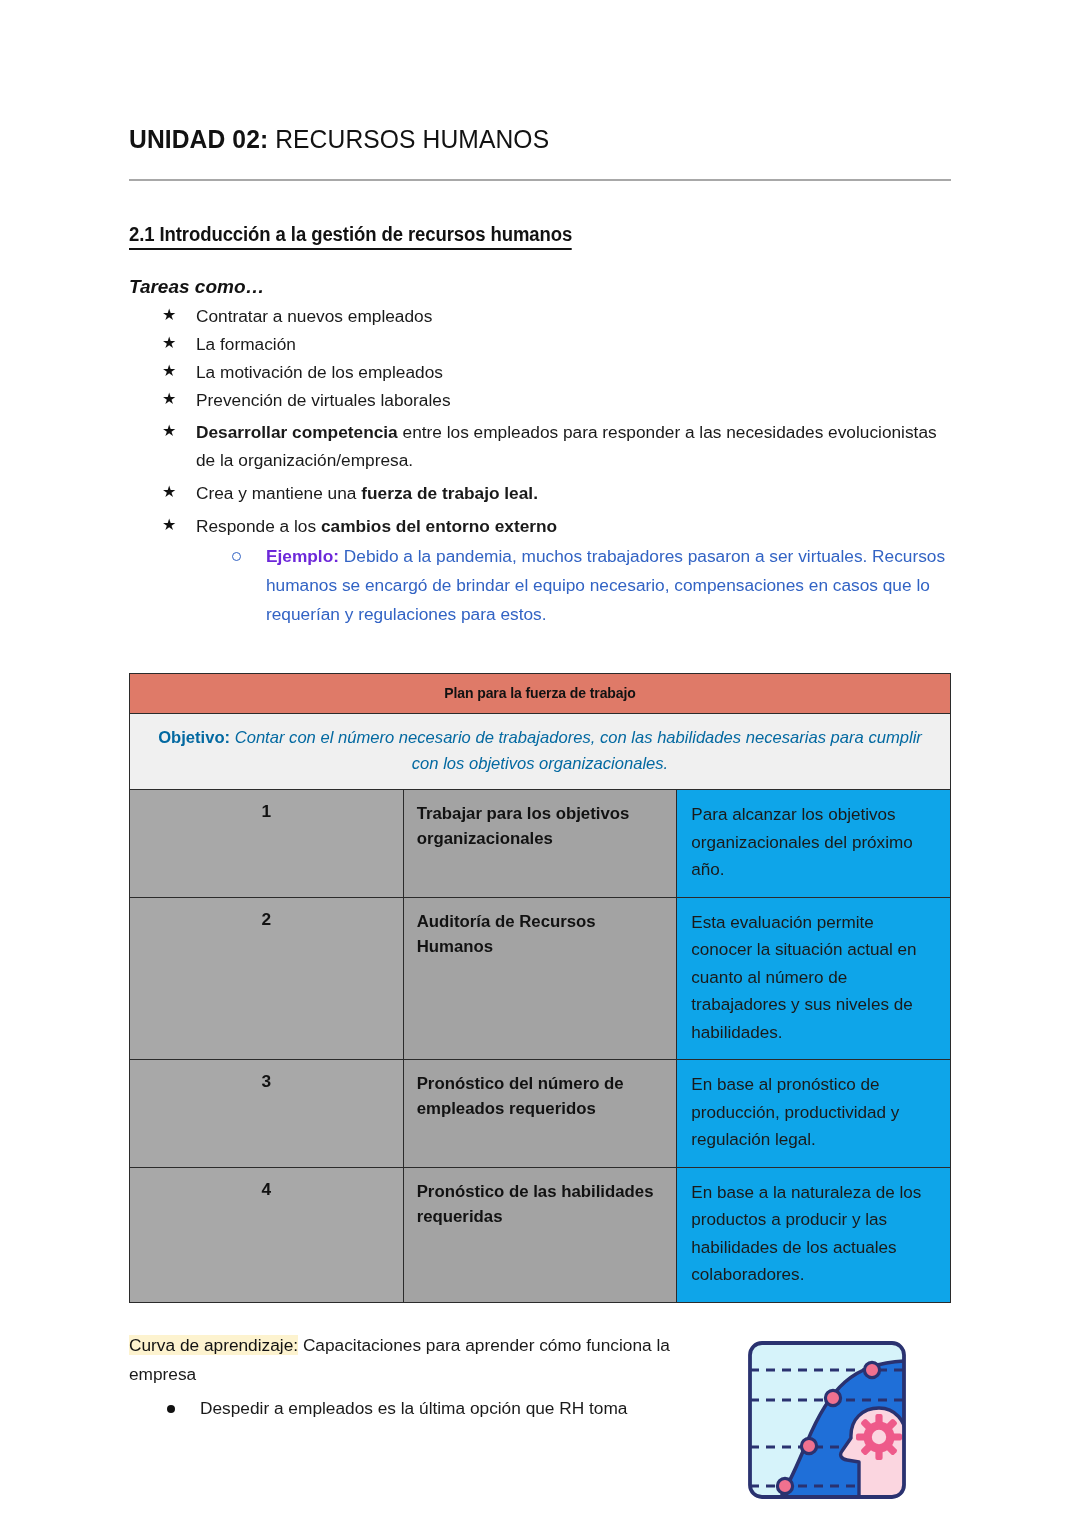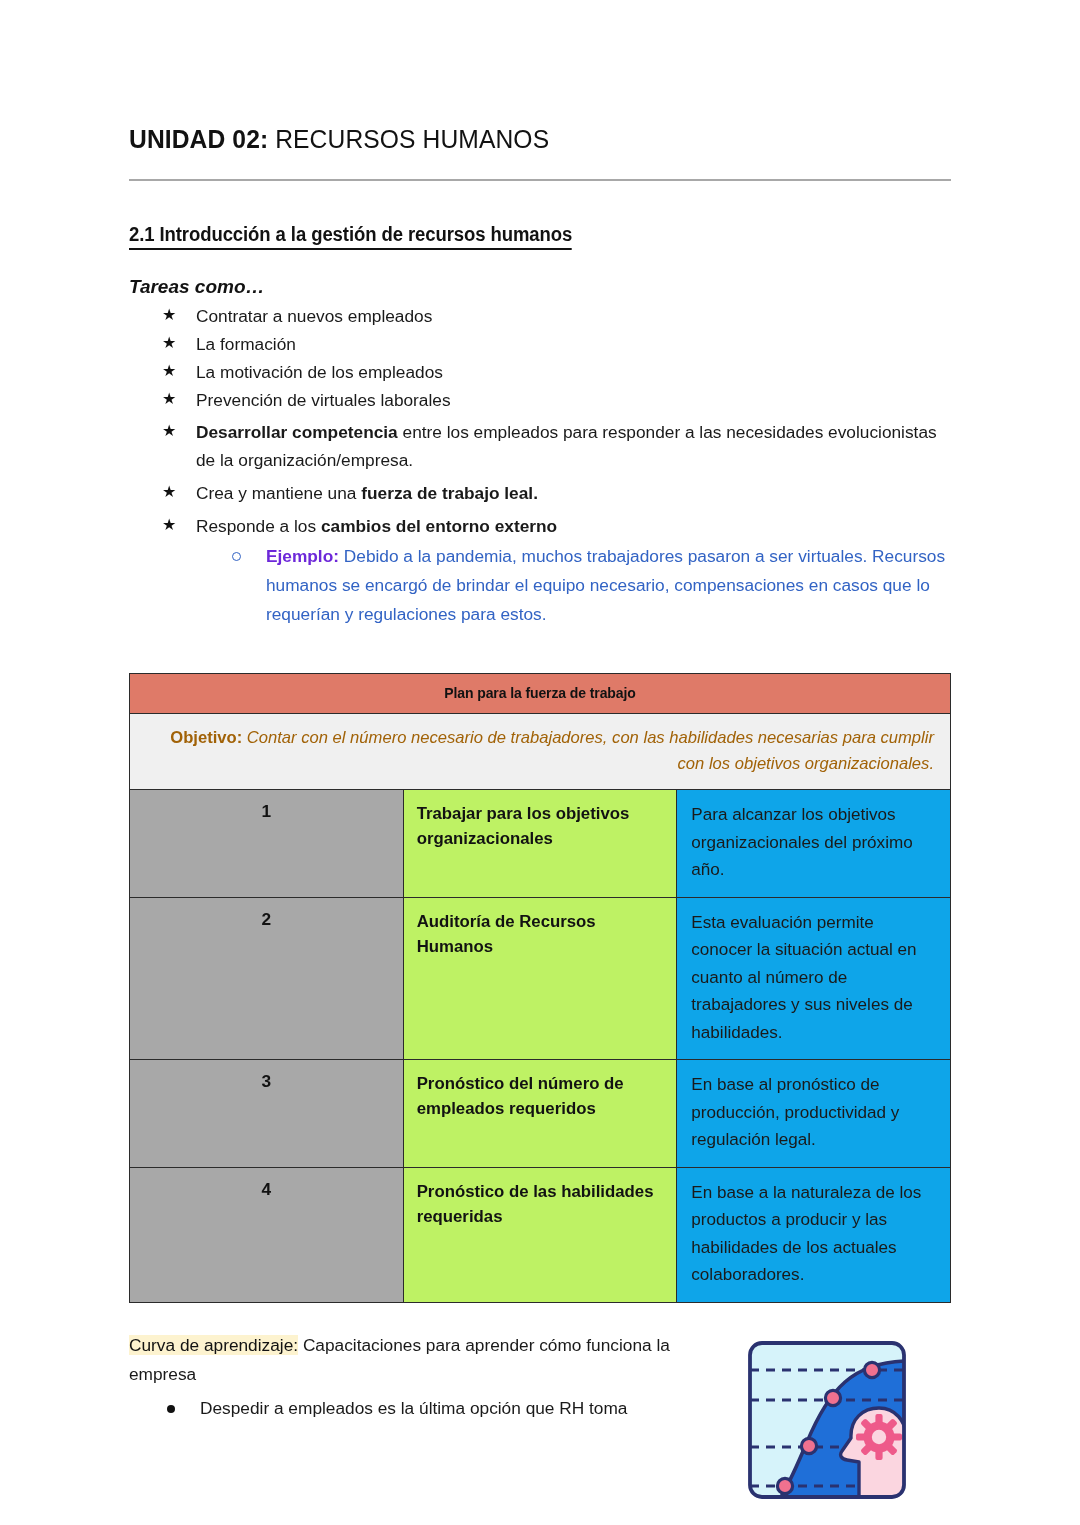--- a/index.html
+++ b/index.html
@@ -159,43 +159,43 @@
     background: #df7a68;
     text-align: center;
     font-size: 14px;
     font-weight: 700;
     color: #121212;
     padding: 11px 8px 12px 8px !important;
     letter-spacing: -0.1px;
   }
   .tbl-objective {
     background: #f0f0f0;
-    text-align: right;
+    text-align: center;
     font-size: 16.6px;
     line-height: 26px;
-    color: #a16207;
+    color: #0369a1;
     font-style: italic;
     padding: 11px 16px 12px 16px !important;
   }
   .tbl-objective .obj-label {
     font-weight: 700;
     font-style: normal;
   }
   td.col-num {
     width: 40px;
     background: #a8a8a8;
     text-align: center;
     font-size: 17.3px;
     font-weight: 700;
     color: #121212;
     padding: 11px 0 0 0 !important;
   }
   td.col-name {
     width: 256px;
-    background: #bef264;
+    background: #a3a3a3;
     font-size: 16.8px;
     font-weight: 700;
     line-height: 25px;
     color: #121212;
     padding: 11px 12px 12px 13px !important;
   }
   td.col-desc {
     background: #0ea5e9;
     font-size: 17.1px;
     line-height: 27.5px;

